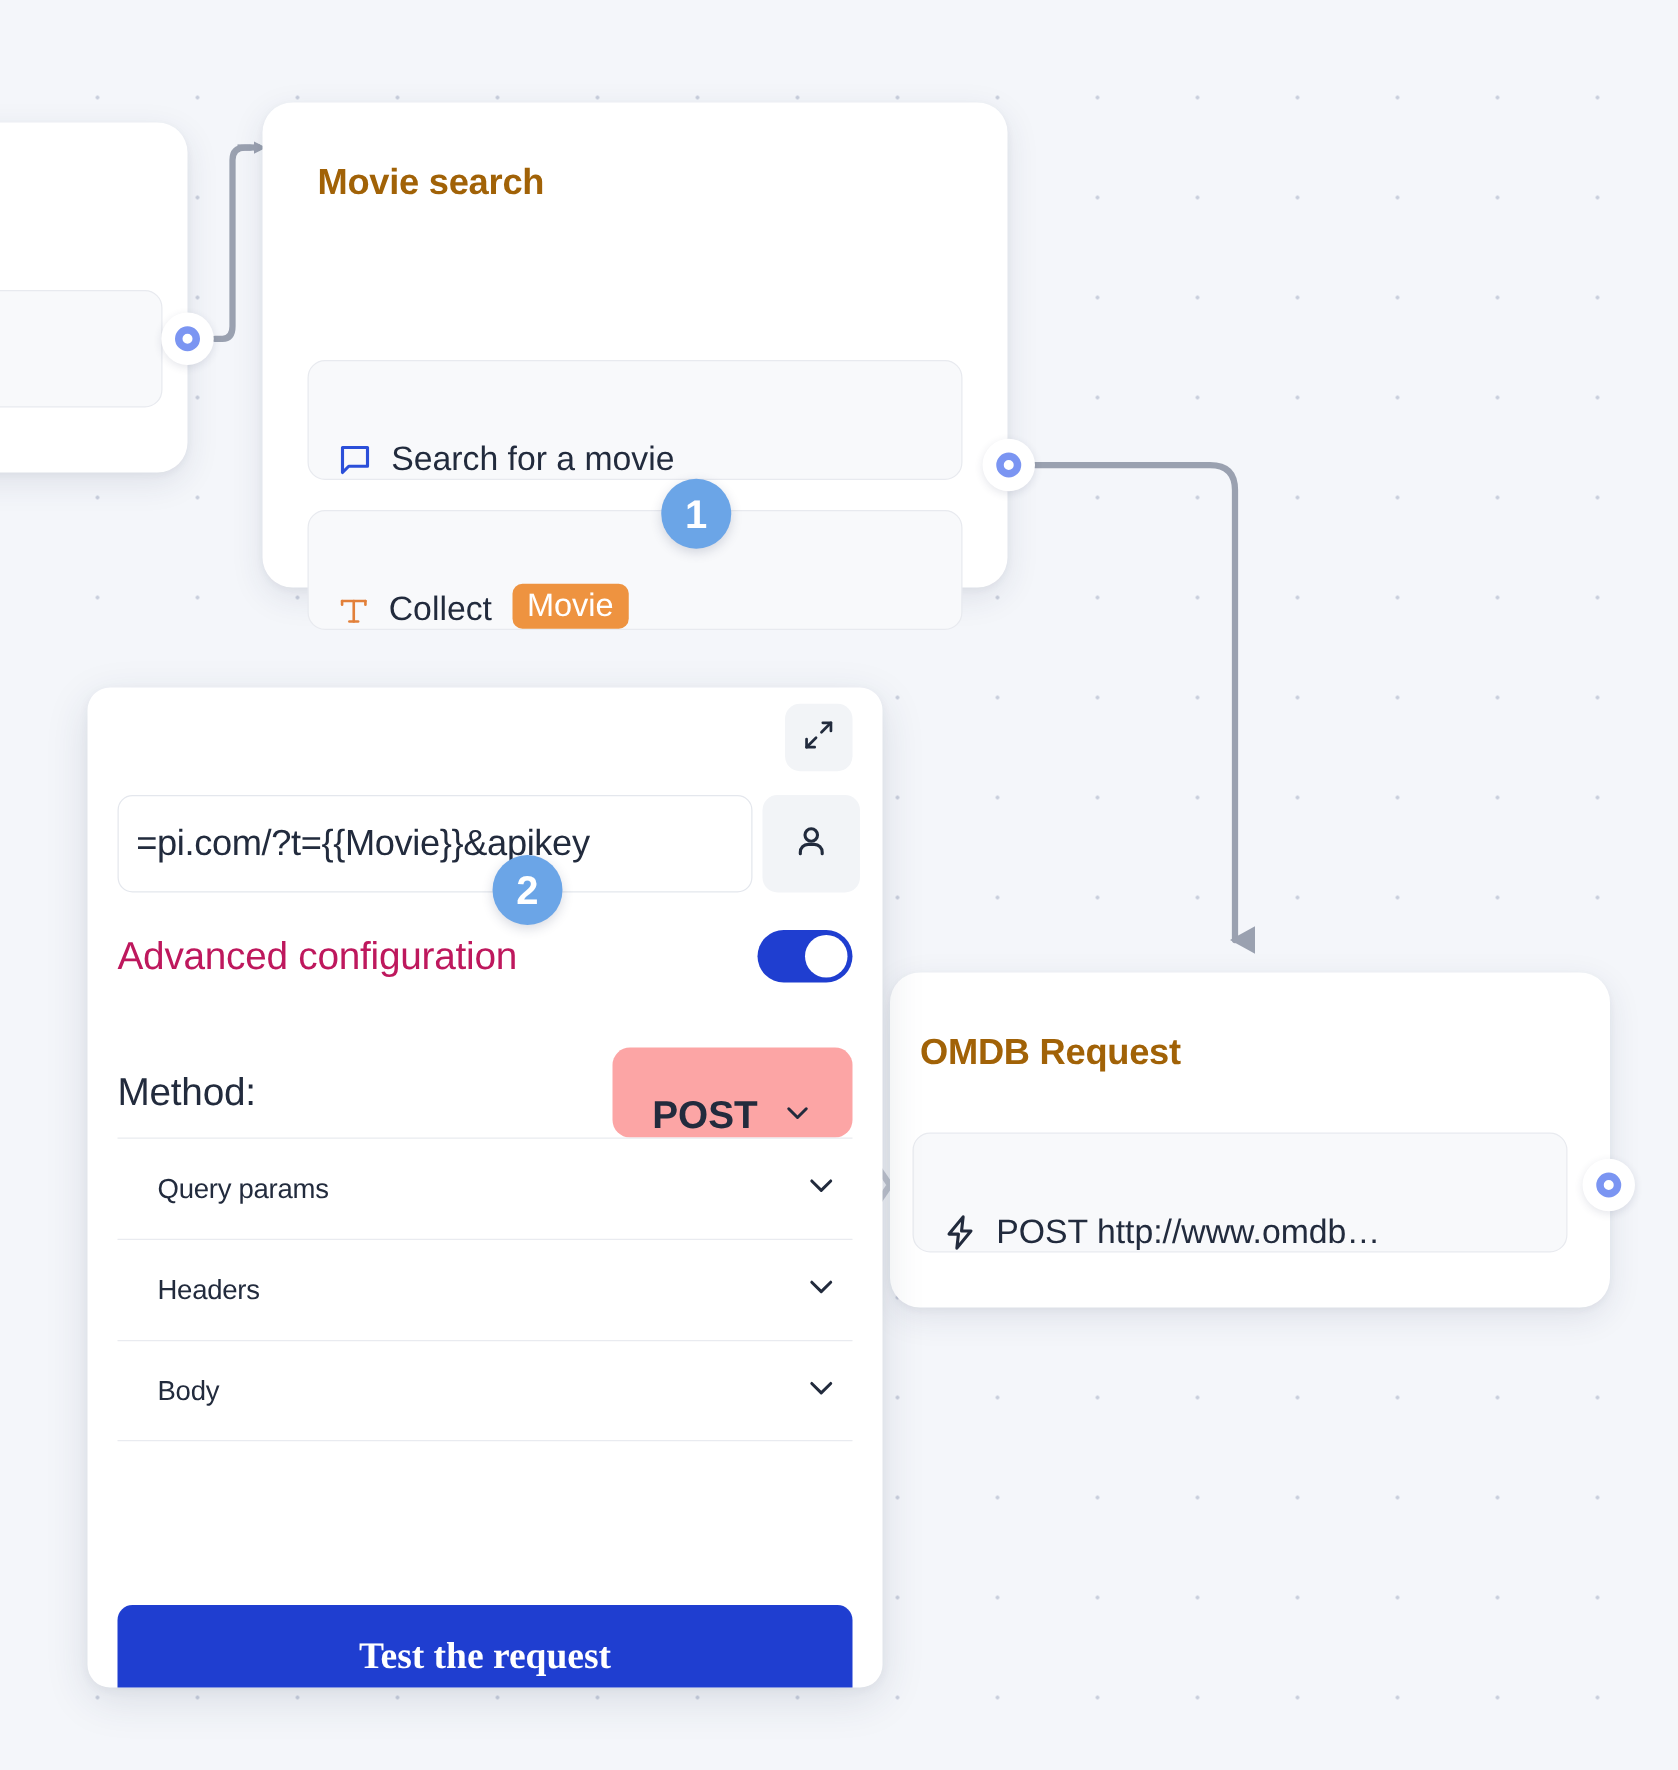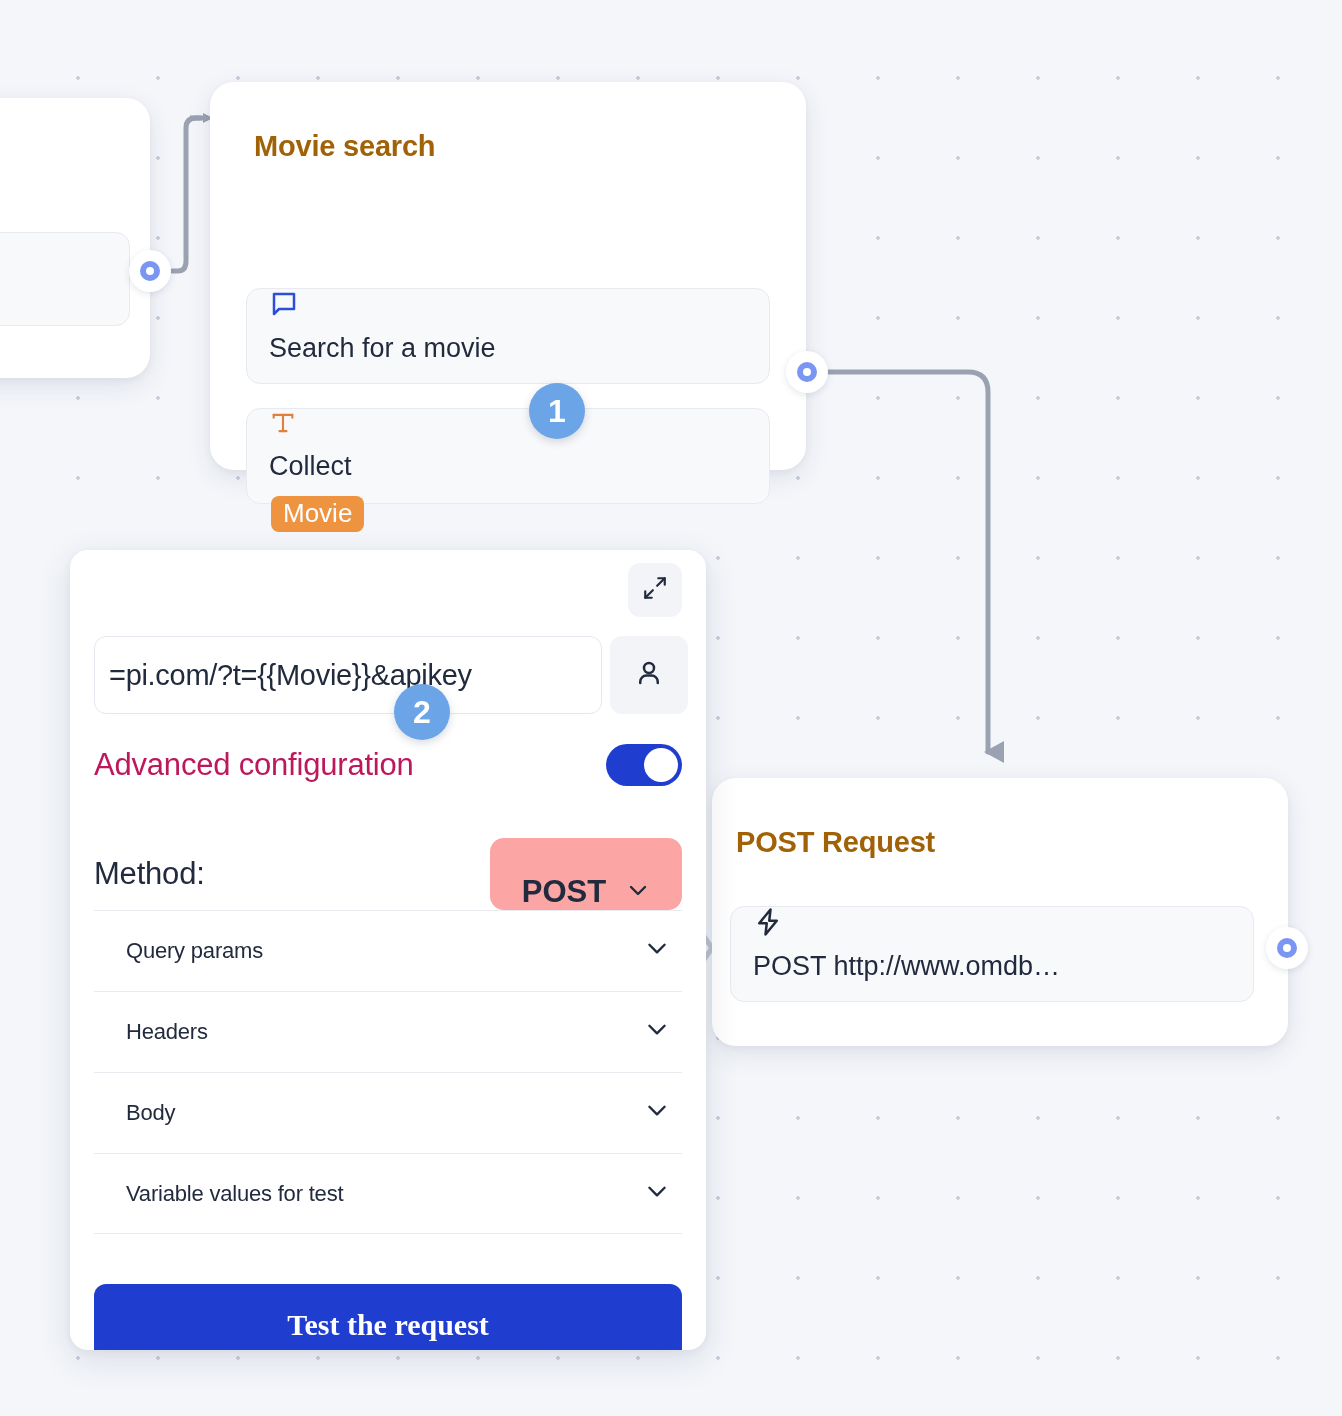--- a/index.html
+++ b/index.html
@@ -45,27 +45,26 @@
     font-weight: 700;
     letter-spacing: -0.2px;
     color: #a16207;
   }
 
   .slot {
     background: #f8f9fb;
     border: 1px solid #e8eaef;
     border-radius: 14px;
     display: flex;
-    align-items: flex-start;
+    align-items: flex-end;
     gap: 14px;
     padding: 0 22px;
     font-size: 27px;
     color: #222b3d;
     box-sizing: border-box;
-    flex-direction: column;
   }
 
   .slot .glyph { display: flex; align-items: center; justify-content: center; flex: none; }
 
   
   #node-prev {
     left: -150px;
     top: 98px;
     width: 300px;
     height: 280px;
@@ -358,21 +357,21 @@
       </span>
       <span>Collect</span>
       <span class="chip-movie">Movie</span>
     </div>
   </div>
   <div class="dot" id="dot-movie"></div>
 
   <div class="badge" id="badge-1">1</div>
 
   <div class="node" id="node-omdb">
-    <div class="node-title">POST Request</div>
+    <div class="node-title">OMDB Request</div>
 
     <div class="slot slot-req">
       <span class="glyph">
         <svg width="30" height="30" viewBox="0 0 24 24" fill="none" stroke="#222b3d" stroke-width="2" stroke-linejoin="round" stroke-linecap="round">
           <path d="M14 2 L5 13 H11 L10 22 L19 11 H13 Z"></path>
         </svg>
       </span>
       <span>POST http://www.omdb…</span>
     </div>
   </div>
@@ -440,28 +439,20 @@
         </span>
       </div>
       <div class="acc-item">
         <span>Body</span>
         <span class="chev">
           <svg width="26" height="26" viewBox="0 0 24 24" fill="none" stroke="#222b3d" stroke-width="2.2" stroke-linecap="round" stroke-linejoin="round">
             <path d="M5 9 L12 16 L19 9"></path>
           </svg>
         </span>
       </div>
-      <div class="acc-item">
-        <span>Variable values for test</span>
-        <span class="chev">
-          <svg width="26" height="26" viewBox="0 0 24 24" fill="none" stroke="#222b3d" stroke-width="2.2" stroke-linecap="round" stroke-linejoin="round">
-            <path d="M5 9 L12 16 L19 9"></path>
-          </svg>
-        </span>
-      </div>
     </div>
 
     <button class="test-btn">Test the request</button>
   </div>
 
   <div class="badge" id="badge-2">2</div>
 
 </div>
 
 </body></html>

